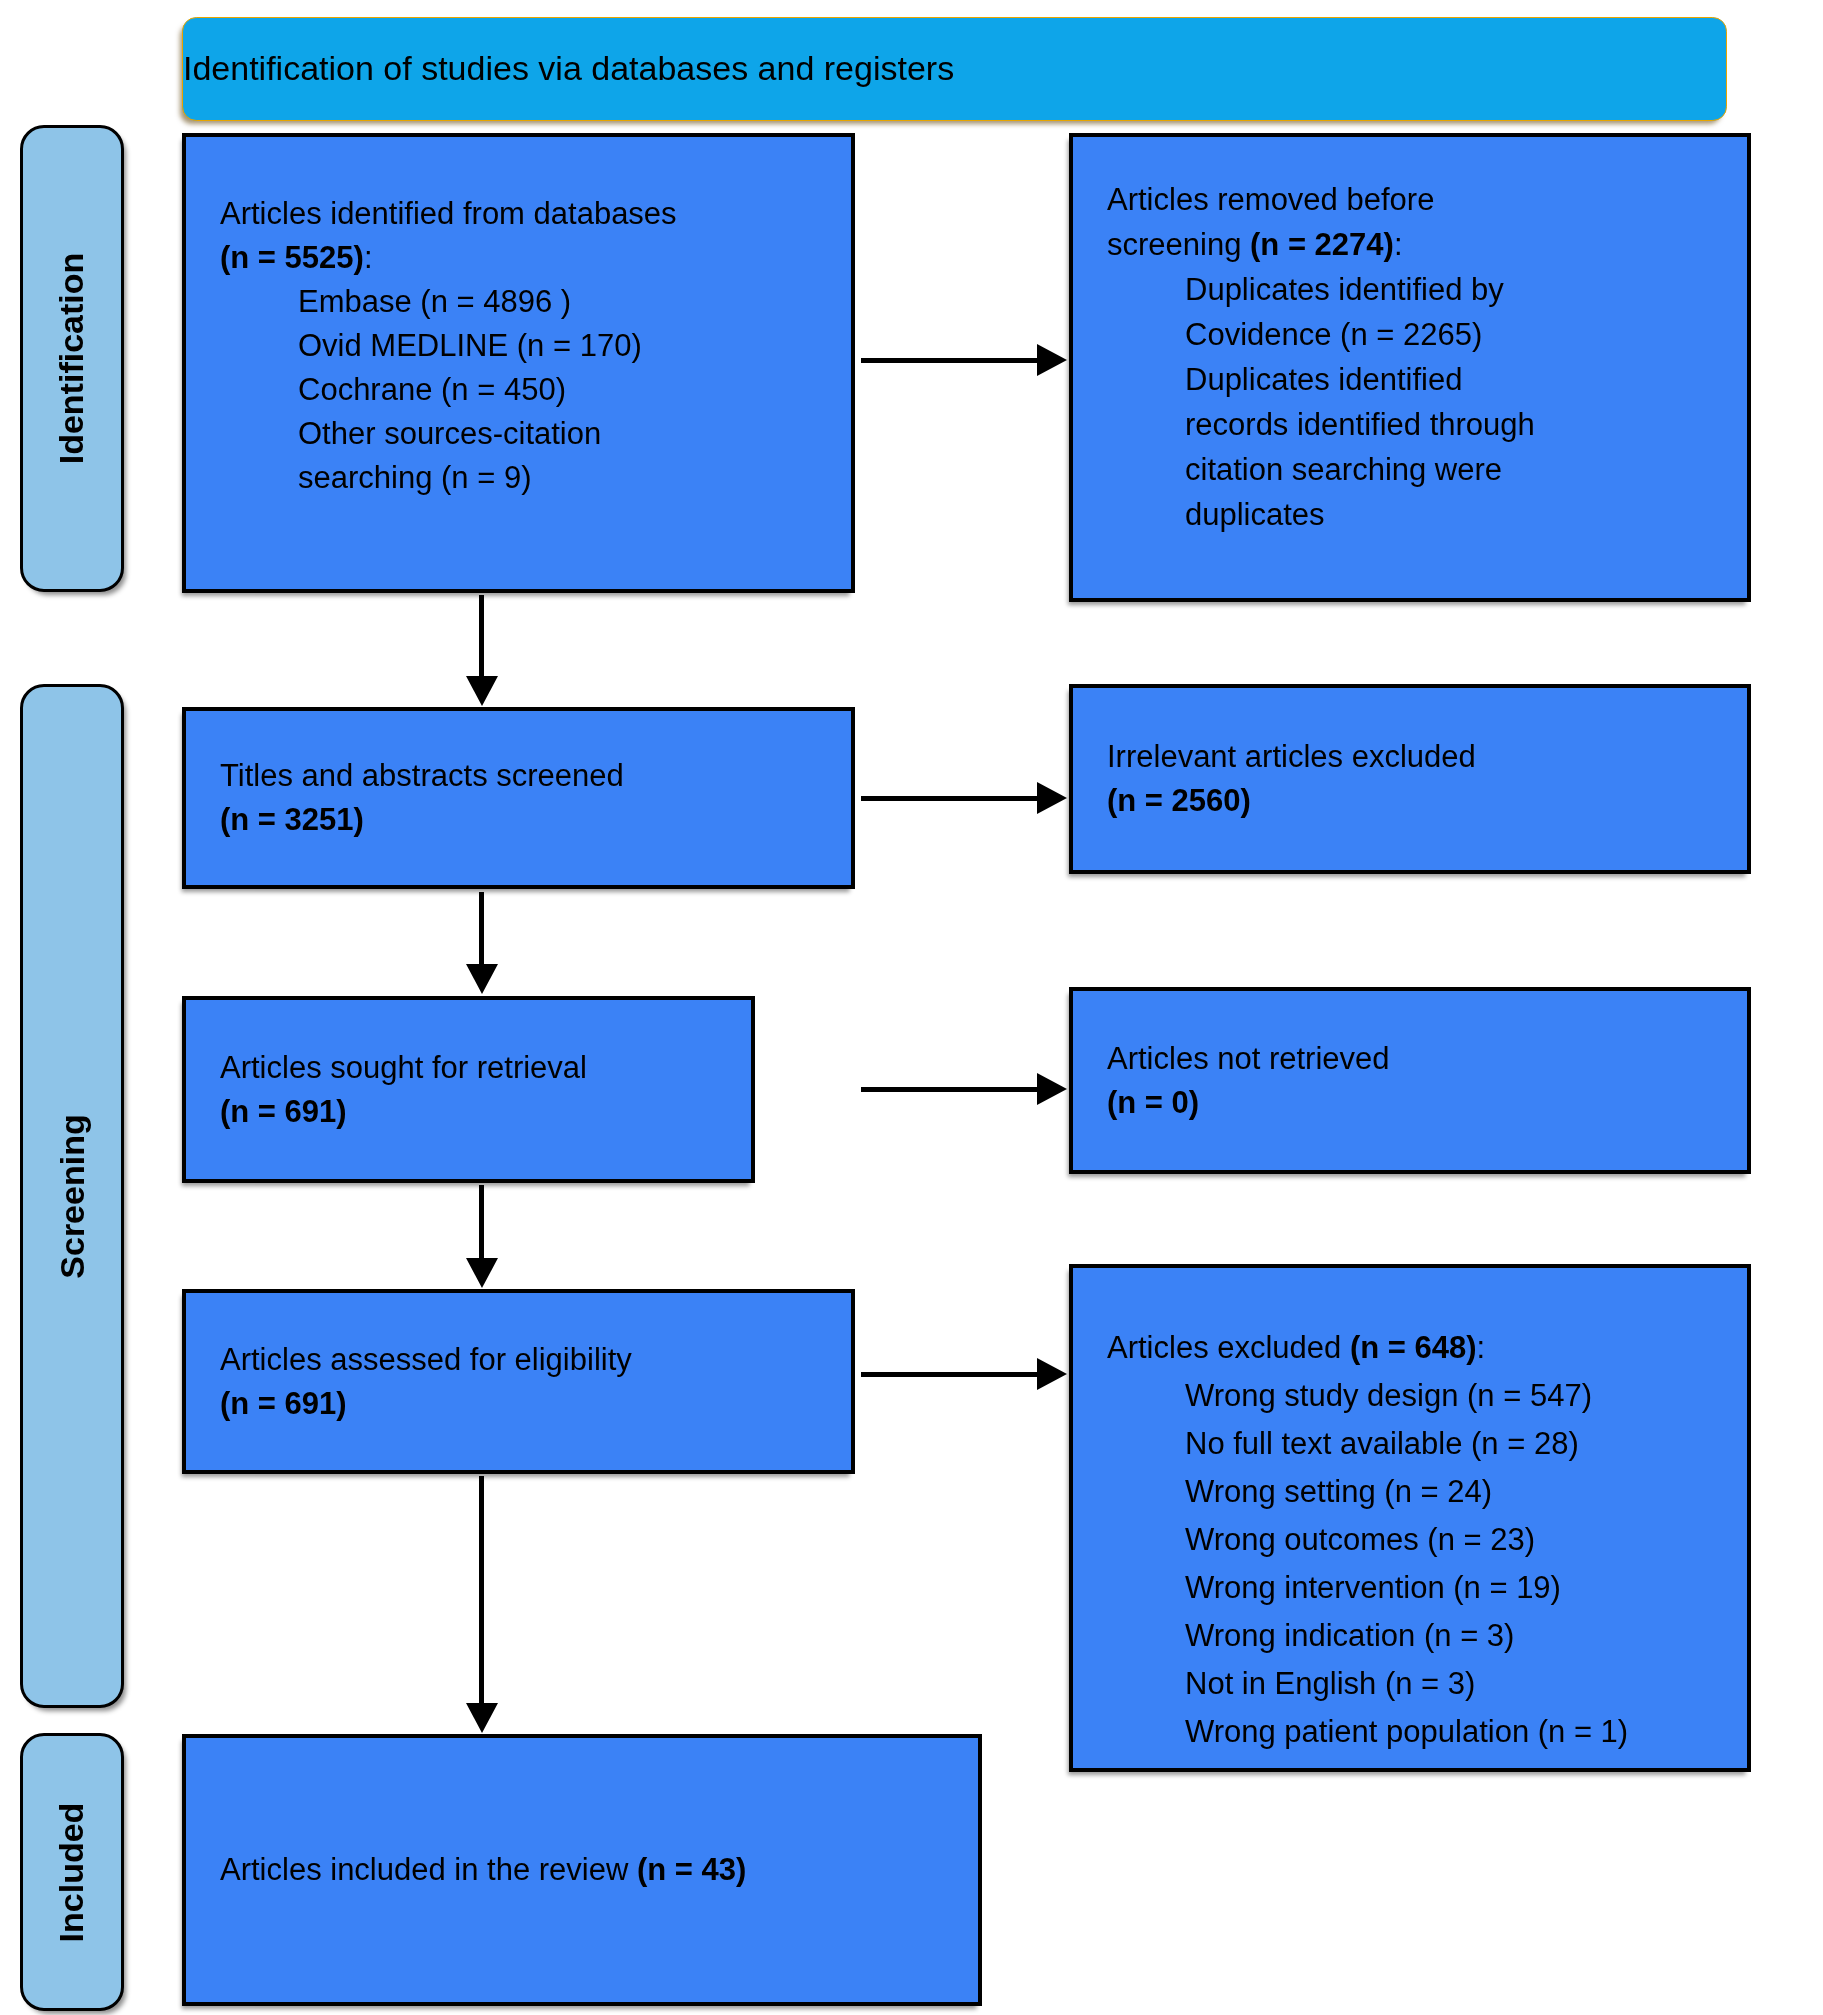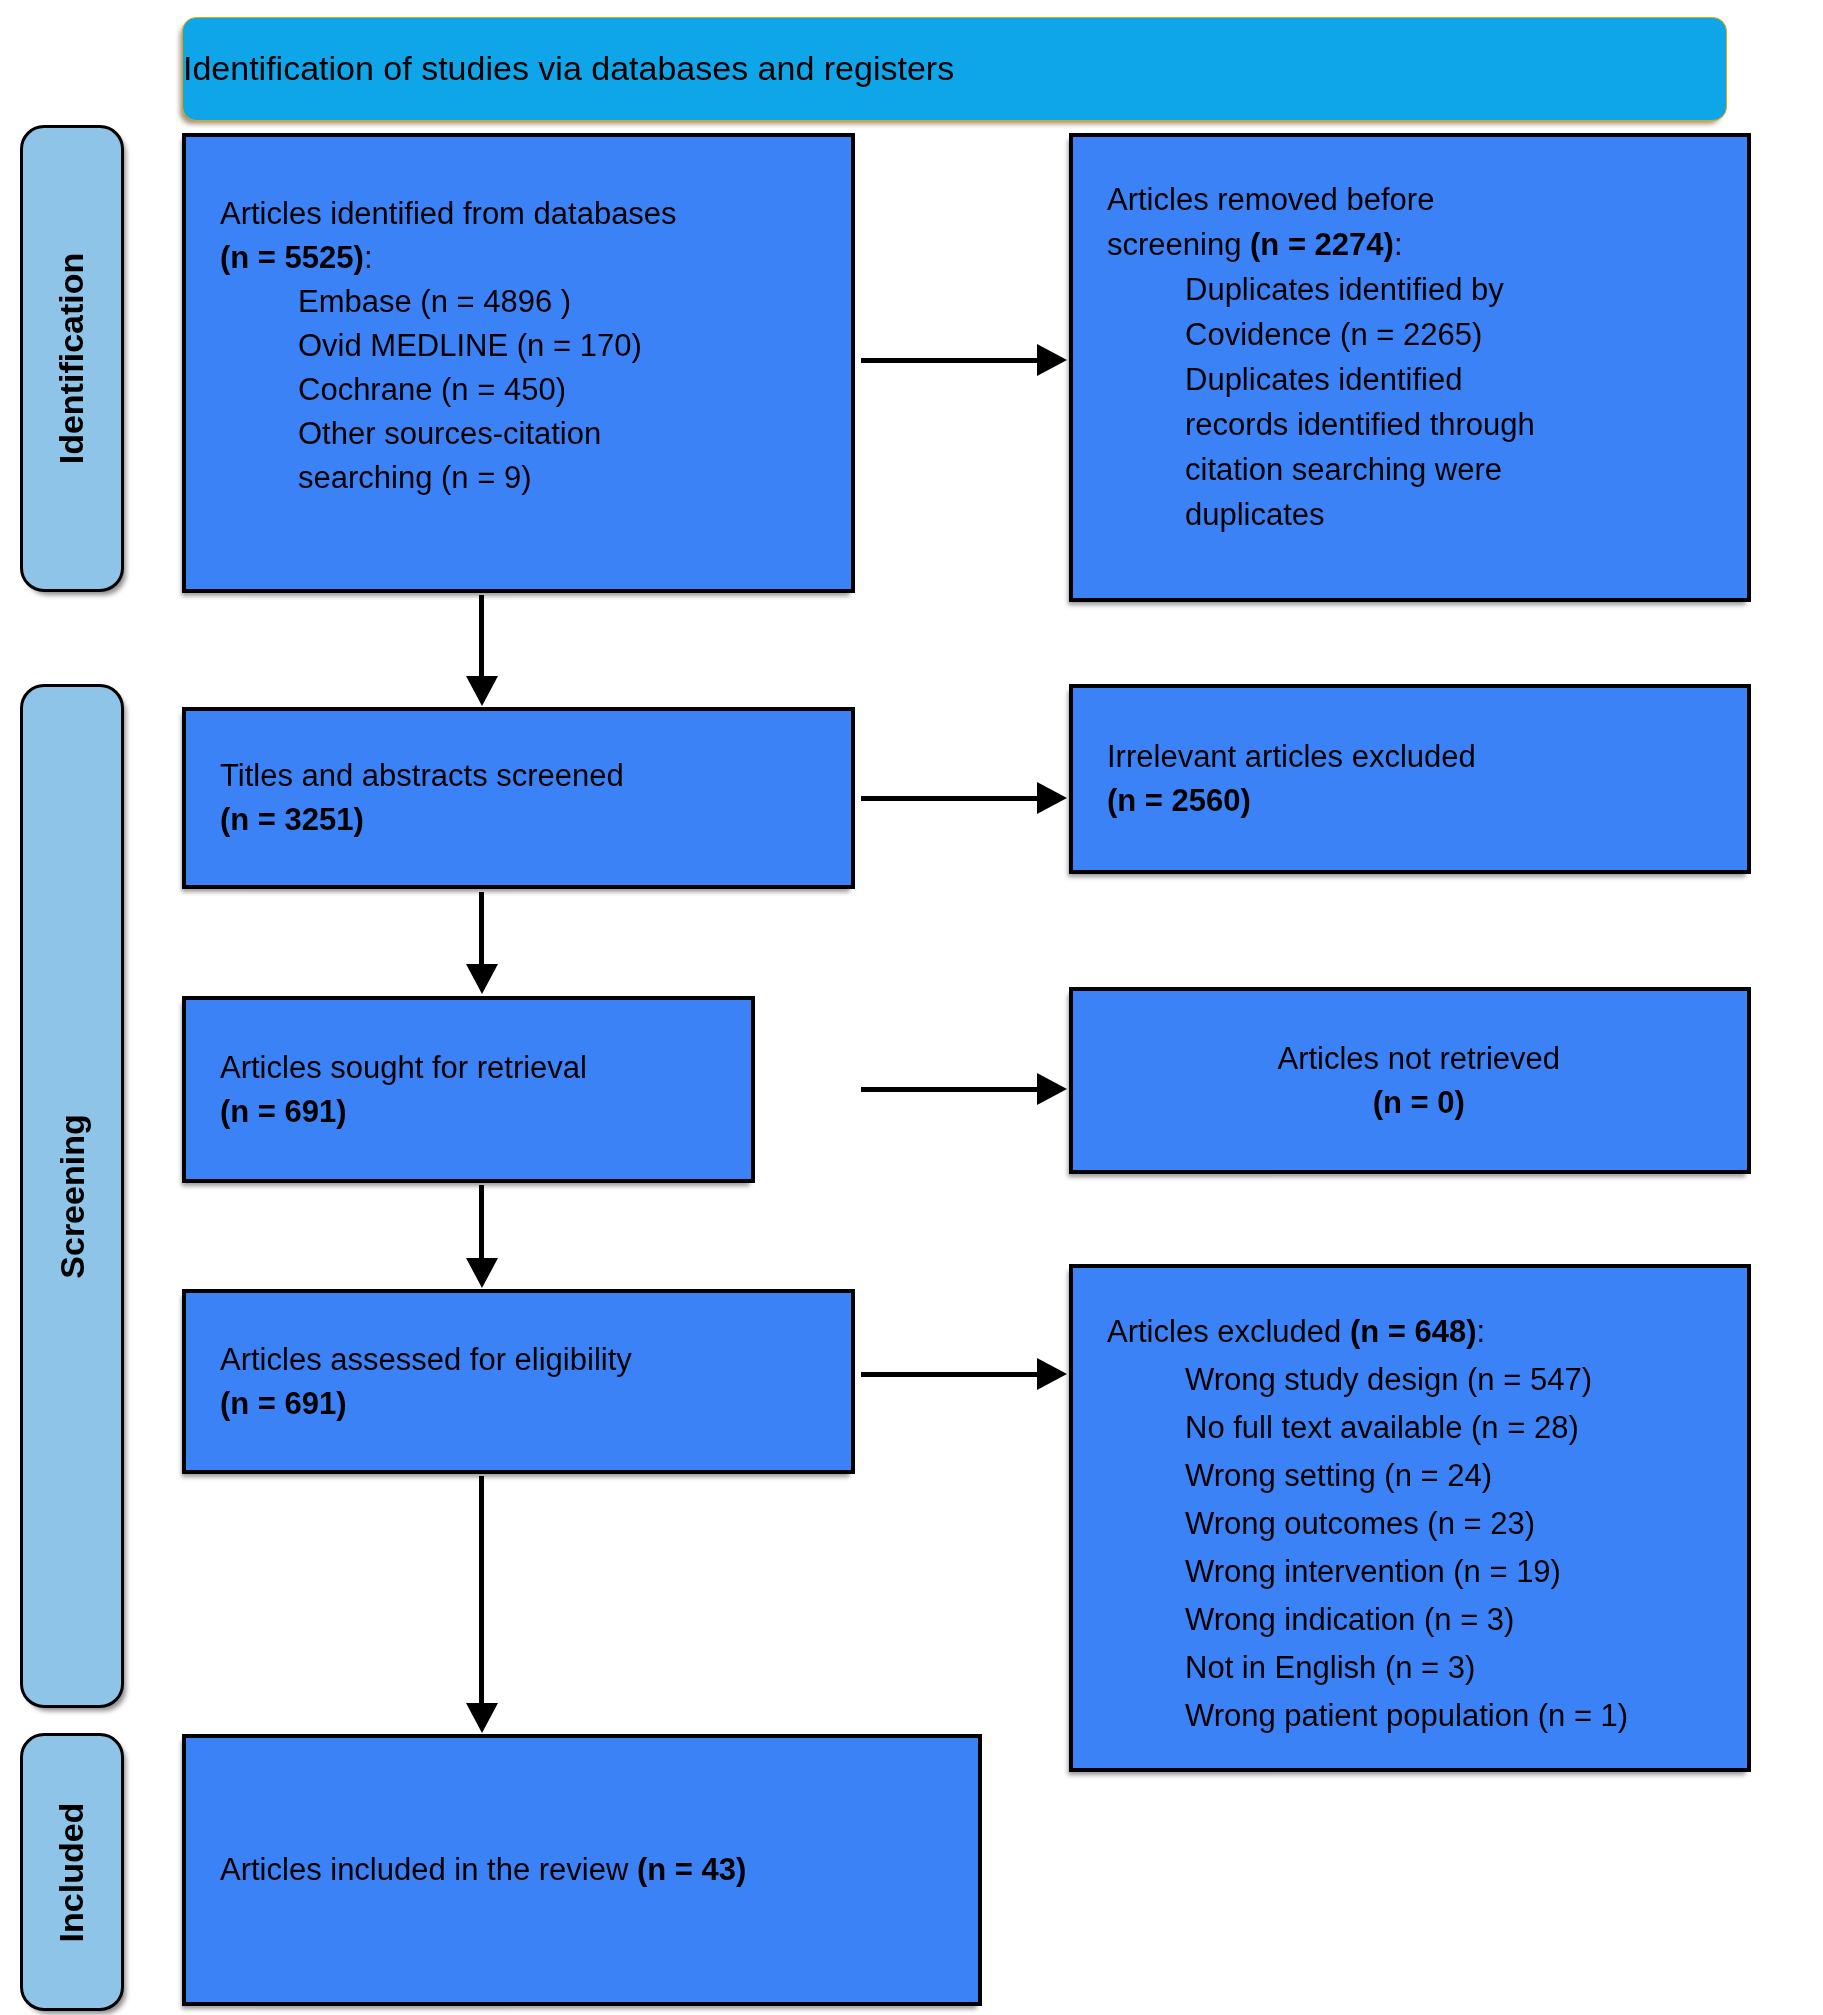--- a/index.html
+++ b/index.html
@@ -53,24 +53,24 @@
   .tline{white-space:nowrap;}
   .tline.ind{padding-left:78px;}
   .b{font-weight:bold;}
   .i{}
   #box-l1{left:182px;top:133px;width:673px;height:460px;}
   #box-r1{left:1069px;top:133px;width:682px;height:469px;line-height:45px;}
   #box-r1 .inner{padding-top:40px;}
   #box-l2{left:182px;top:707px;width:673px;height:182px;}
   #box-r2{left:1069px;top:684px;width:682px;height:190px;}
   #box-l3{left:182px;top:996px;width:573px;height:187px;}
-  #box-r3{left:1069px;top:987px;width:682px;height:187px;text-align:center;}
+  #box-r3{left:1069px;top:987px;width:682px;height:187px;}
   #box-l4{left:182px;top:1289px;width:673px;height:185px;}
   #box-r4{left:1069px;top:1264px;width:682px;height:508px;line-height:48px;}
-  #box-r4 .inner{padding-top:40px;}
+  #box-r4 .inner{padding-top:56px;}
   #box-l5{left:182px;top:1734px;width:800px;height:272px;}
   
   .shaft-v{position:absolute;width:5px;background:#000;}
   .shaft-h{position:absolute;height:5px;background:#000;}
   .head-down{position:absolute;width:0;height:0;
     border-left:16px solid transparent;border-right:16px solid transparent;
     border-top:30px solid #000;}
   .head-right{position:absolute;width:0;height:0;
     border-top:16px solid transparent;border-bottom:16px solid transparent;
     border-left:30px solid #000;}

